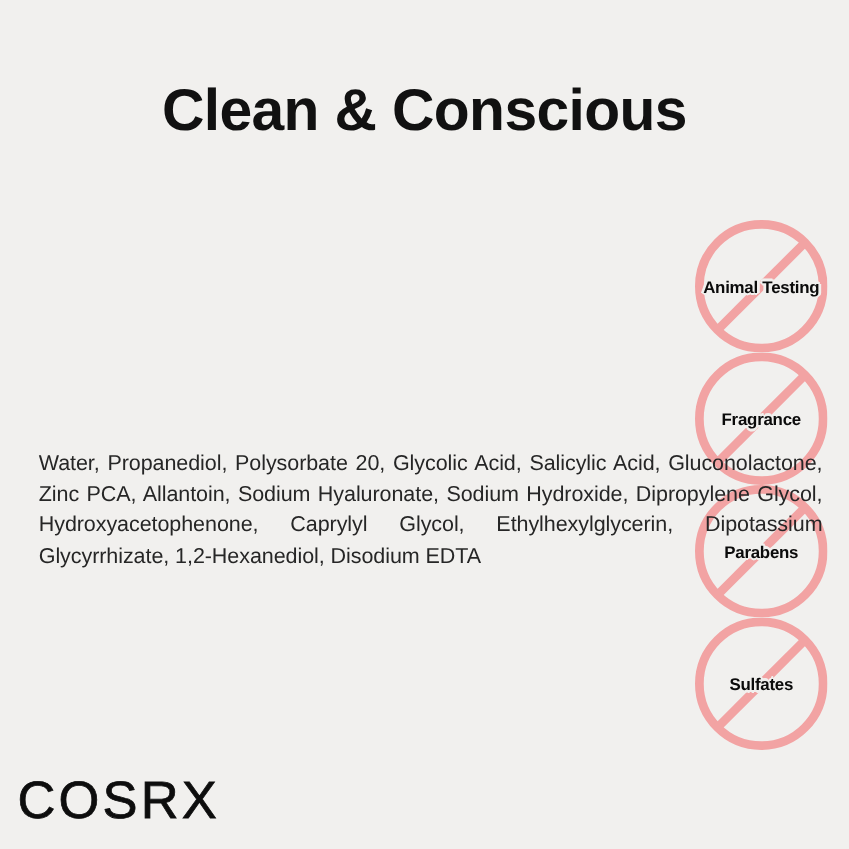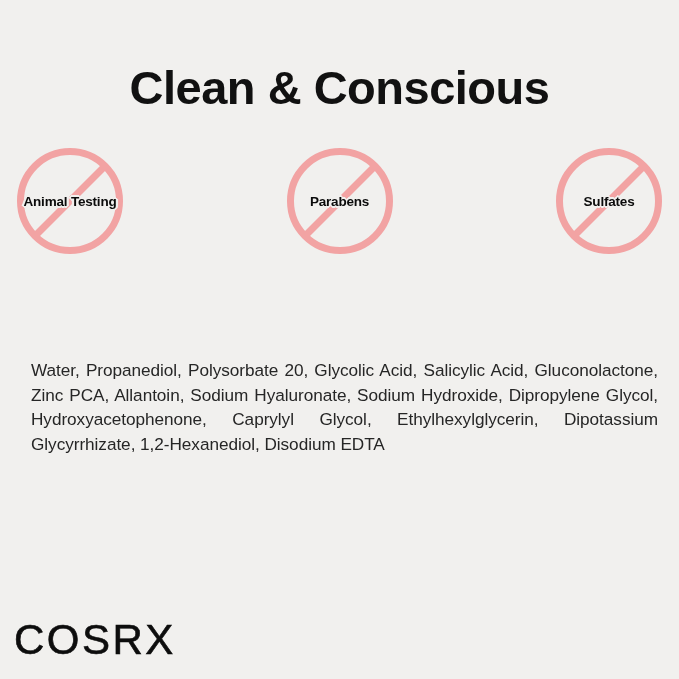--- a/index.html
+++ b/index.html
@@ -34,27 +34,27 @@
     letter-spacing: -0.5px;
     color: #111111;
     line-height: 56px;
     white-space: nowrap;
   }
 
   
   .badge-row {
     position: absolute;
     left: 17px;
-    top: 146px;
+    top: 176px;
     width: 645px;
     height: 110px;
     display: flex;
-    flex-direction: row;
+    flex-direction: column;
     justify-content: space-between;
-    align-items: center;
+    align-items: flex-end;
   }
   .badge {
     position: relative;
     width: 106px;
     height: 106px;
     flex: 0 0 106px;
   }
   .badge-ring {
     position: absolute;
     left: 0;
@@ -149,20 +149,27 @@
   <div class="badge-row">
 
     <div class="badge">
       <svg class="badge-ring" viewBox="0 0 106 106">
         <circle class="ring" cx="53" cy="53" r="49.5"></circle>
         <line class="slash" x1="18.0" y1="88.0" x2="88.0" y2="18.0"></line>
       </svg>
       <span class="badge-label">Animal Testing</span>
     </div>
 
+    <div class="badge">
+      <svg class="badge-ring" viewBox="0 0 106 106">
+        <circle class="ring" cx="53" cy="53" r="49.5"></circle>
+        <line class="slash" x1="18.0" y1="88.0" x2="88.0" y2="18.0"></line>
+      </svg>
+      <span class="badge-label">Fragrance</span>
+    </div>
 
     <div class="badge">
       <svg class="badge-ring" viewBox="0 0 106 106">
         <circle class="ring" cx="53" cy="53" r="49.5"></circle>
         <line class="slash" x1="18.0" y1="88.0" x2="88.0" y2="18.0"></line>
       </svg>
       <span class="badge-label">Parabens</span>
     </div>
 
 

